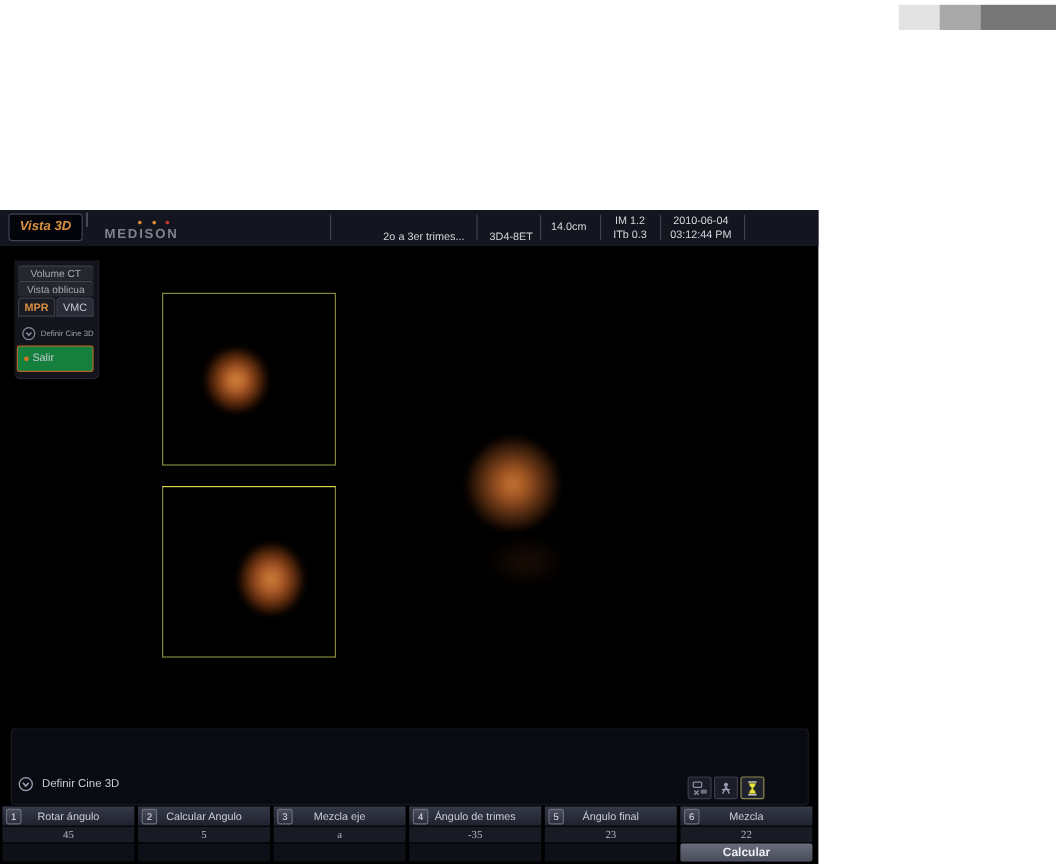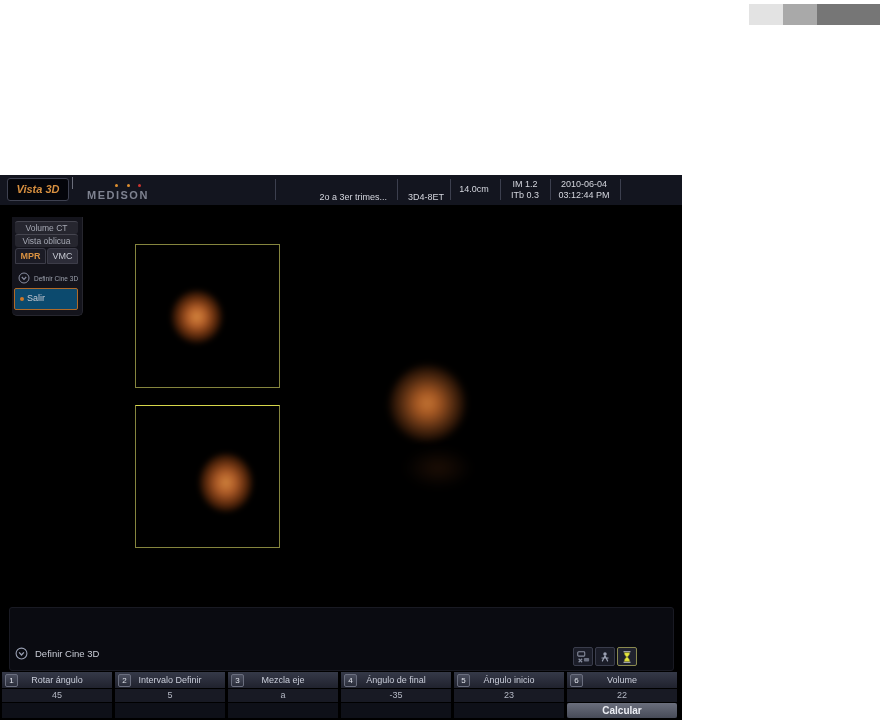--- a/index.html
+++ b/index.html
@@ -32,21 +32,21 @@
     border-bottom:1px solid #26262e;border-right:1px solid #26262e;border-radius:0 0 5px 5px;margin-top:12px;}
   .sb-btn{position:absolute;left:3px;width:63px;height:12px;background:#26262f;border-top:1px solid #45454f;
     border-radius:3px;color:#a6a9b4;font-size:8.5px;text-align:center;line-height:12px;}
   .sb-tab{position:absolute;top:31px;width:29px;height:14px;font-size:9px;text-align:center;line-height:15px;
     border:1px solid #3c3c48;border-radius:3px 3px 0 0;}
   .sb-tab.mpr{left:3px;background:#1b1b25;color:#d89040;font-weight:bold;}
   .sb-tab.vmc{left:35px;background:#2c2c38;color:#c6c9d2;}
   .sb-cine{position:absolute;left:6px;top:55px;display:flex;align-items:center;gap:4px;}
   .sb-cine .lbl{color:#9ba0ac;font-size:6.5px;}
   .sb-exit{position:absolute;left:2px;top:71px;width:62px;height:20px;border:1px solid #b06a28;border-radius:2px;
-    background:#0c4a6e;}
+    background:#15803d;}
   .sb-exit .bullet{position:absolute;left:5px;top:8px;width:4px;height:4px;border-radius:50%;background:#d07828;}
   .sb-exit .lbl{position:absolute;left:12px;top:4px;color:#c6c9d2;font-size:9px;}
 
   
   .ybox{position:absolute;left:135px;width:143px;background:#000;border:1px solid #85853e;}
   .box1{top:69px;height:142px;}
   .box2{top:230px;height:141px;border-top-color:#d6d64a;}
   .blob{position:absolute;border-radius:48% 52% 45% 55%/50% 45% 55% 50%;filter:blur(2.5px);}
   .blob1{left:33px;top:43px;width:58px;height:64px;
     background:radial-gradient(closest-side at 48% 45%, #d4863e 0%, #b4602a 30%, #7a3a14 55%, #471f08 75%, rgba(20,8,2,0) 98%);}
@@ -69,21 +69,21 @@
   .pi-btn.active{border-color:#8a8a50;background:#20222e;}
 
   
   .ctrl-grid{position:absolute;left:2px;top:497px;width:676px;display:grid;
     grid-template-columns:repeat(6,110px);gap:0 3px;}
   .ctrl-label{position:relative;height:16px;background:linear-gradient(180deg,#353948,#20222e);
     color:#c9cdd9;font-size:9px;text-align:center;line-height:16px;}
   .ctrl-badge{position:absolute;left:3px;top:2px;width:11px;height:11px;border:1px solid #6a6e7e;border-radius:2px;
     background:linear-gradient(180deg,#4a4e5e,#2a2d3a);color:#dfe2ea;font-size:8px;line-height:11px;text-align:center;}
   .ctrl-value{height:13px;margin-top:1px;background:#181a24;color:#b4b8c4;font-size:9px;
-    text-align:center;line-height:13px;}
+    text-align:center;line-height:13px;font-family:Liberation Serif, serif;}
   .ctrl-action{height:15px;margin-top:1px;background:#0e1018;font-weight:bold;}
   .calc-btn{width:100%;height:15px;background:linear-gradient(180deg,#6a6e7c,#474b58);
     border:0;border-radius:2px;color:#eceef4;font-size:10px;line-height:15px;text-align:center;
     font-family:"Liberation Sans",sans-serif;}
 </style>
 </head>
 <body>
 
 <div class="stage">
 
@@ -186,57 +186,57 @@
           <span class="ctrl-badge">1</span>
           <span>Rotar ángulo</span>
         </div>
         <div class="ctrl-value">45</div>
         <div class="ctrl-action"></div>
       </div>
 
       <div>
         <div class="ctrl-label">
           <span class="ctrl-badge">2</span>
-          <span>Intervalo Definir</span>
+          <span>Calcular Angulo</span>
         </div>
         <div class="ctrl-value">5</div>
         <div class="ctrl-action"></div>
       </div>
 
       <div>
         <div class="ctrl-label">
           <span class="ctrl-badge">3</span>
           <span>Mezcla eje</span>
         </div>
         <div class="ctrl-value">a</div>
         <div class="ctrl-action"></div>
       </div>
 
       <div>
         <div class="ctrl-label">
           <span class="ctrl-badge">4</span>
-          <span>Ángulo de final</span>
+          <span>Ángulo de trimes</span>
         </div>
         <div class="ctrl-value">-35</div>
         <div class="ctrl-action"></div>
       </div>
 
       <div>
         <div class="ctrl-label">
           <span class="ctrl-badge">5</span>
-          <span>Ángulo inicio</span>
+          <span>Ángulo final</span>
         </div>
         <div class="ctrl-value">23</div>
         <div class="ctrl-action"></div>
       </div>
 
       <div>
         <div class="ctrl-label">
           <span class="ctrl-badge">6</span>
-          <span>Volume</span>
+          <span>Mezcla</span>
         </div>
         <div class="ctrl-value">22</div>
         <div class="ctrl-action">
           <div class="calc-btn">Calcular</div>
         </div>
       </div>
 
     </div>
   </div>
 </div>

